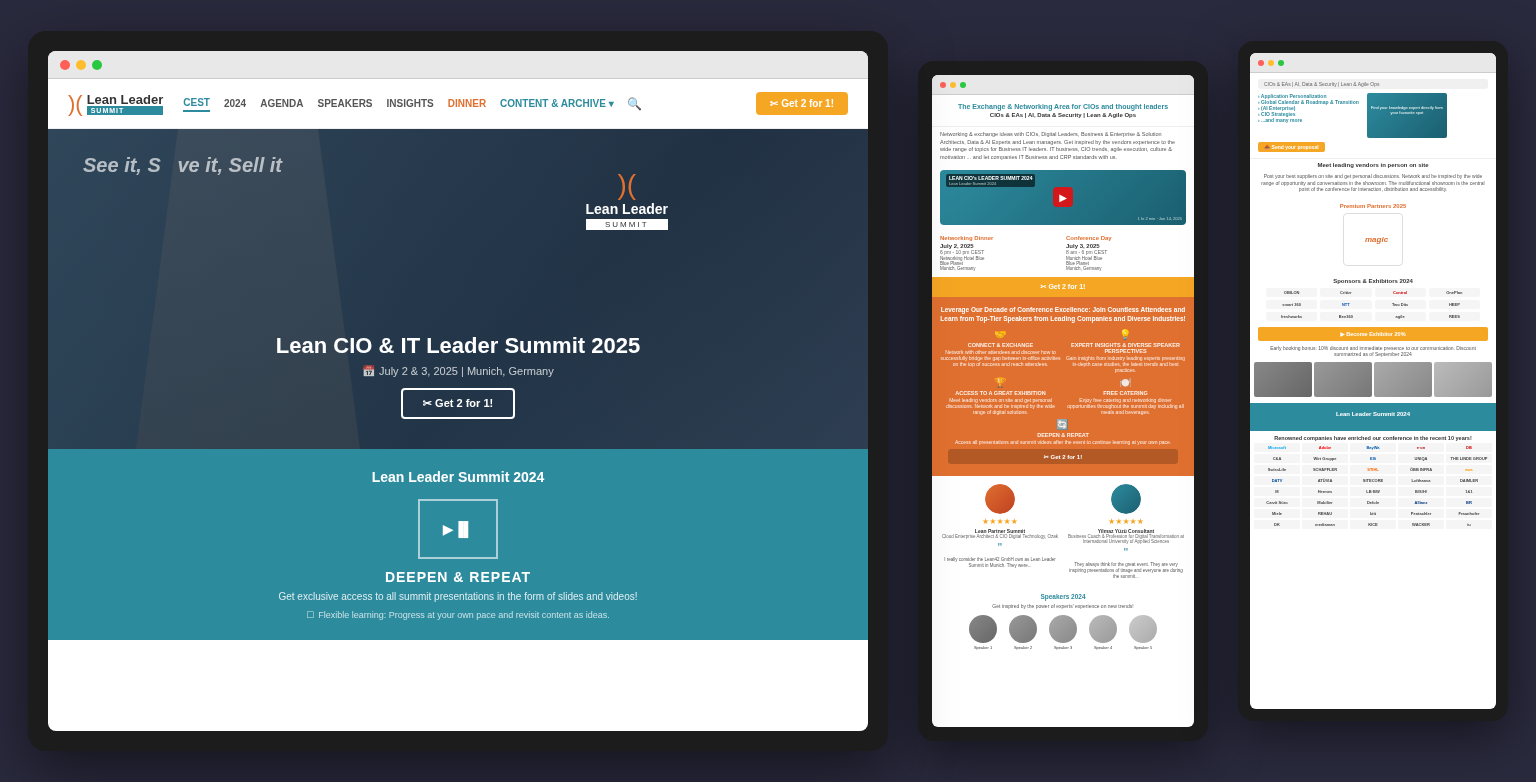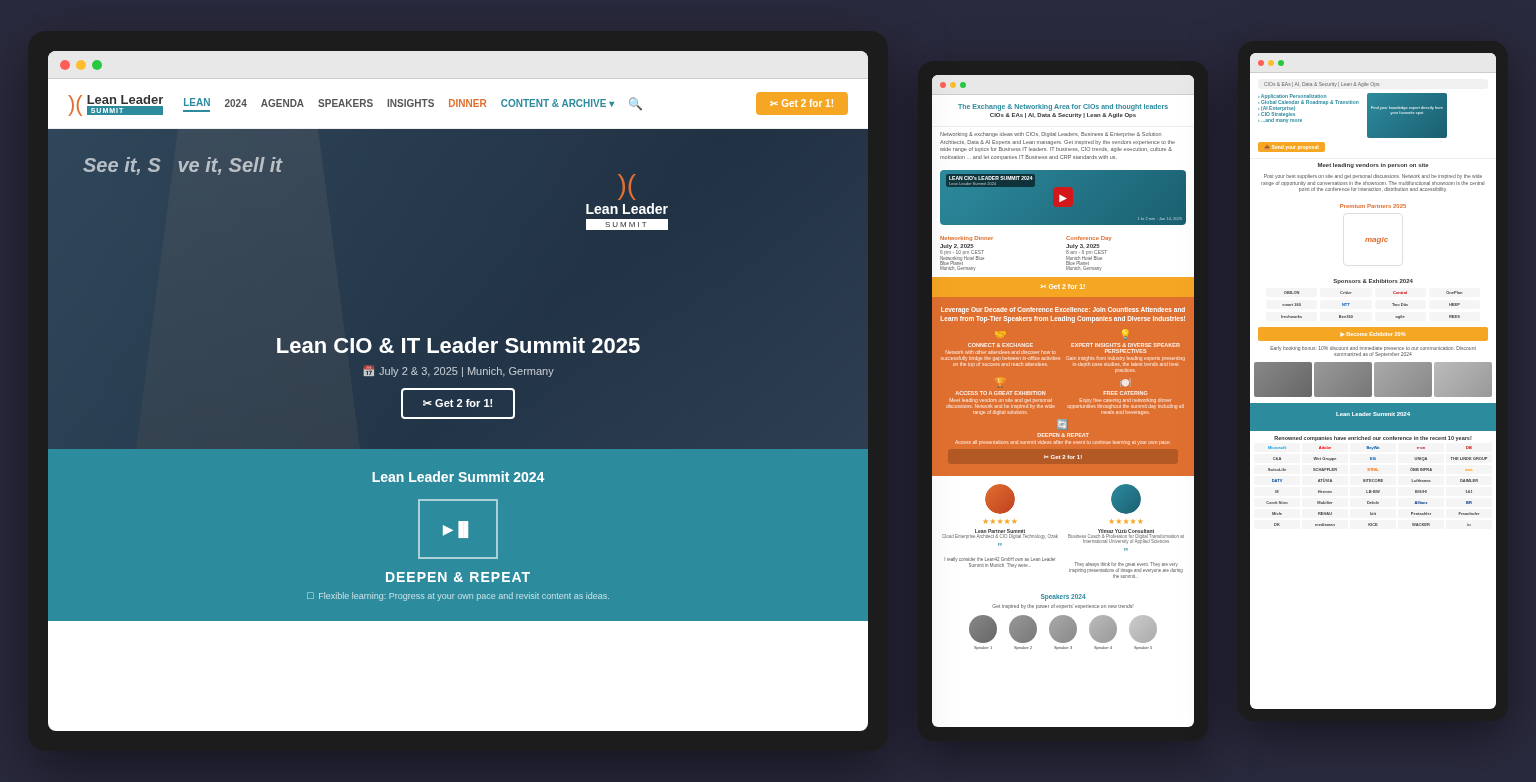--- a/index.html
+++ b/index.html
@@ -808,21 +808,21 @@
 
         <div class="nav">
           <div class="logo-area">
             <span class="logo-bracket">)(</span>
             <div class="logo-text">
               <span class="logo-lean">Lean Leader</span>
               <span class="logo-summit-badge">SUMMIT</span>
             </div>
           </div>
           <div class="nav-links">
-            <a class="nav-link active">LEAN</a>
+            <a class="nav-link active">CEST</a>
             <a class="nav-link">2024</a>
             <a class="nav-link">AGENDA</a>
             <a class="nav-link">SPEAKERS</a>
             <a class="nav-link">INSIGHTS</a>
             <a class="nav-link dinner">DINNER</a>
             <a class="nav-link content">CONTENT &amp; ARCHIVE ▾</a>
             <span class="search-icon-nav">🔍</span>
           </div>
           <button class="cta-btn">✂ Get 2 for 1!</button>
         </div>
@@ -850,20 +850,21 @@
         </div>
 
         <div class="teal-section">
           <div class="teal-title">Lean Leader Summit 2024</div>
           <div class="video-icon-box">
             <div style="display:flex;align-items:center;gap:2px;">
               <span style="font-size:14px;color:white;">▶▐▌</span>
             </div>
           </div>
           <div class="deepen-title">DEEPEN &amp; REPEAT</div>
+          <div class="deepen-sub">Get exclusive access to all summit presentations in the form of slides and videos!</div>
           <div class="flexible-item">
             <span>☐</span>
             <span>Flexible learning: Progress at your own pace and revisit content as ideas.</span>
           </div>
         </div>
       </div>
     </div>
   </div>
 
   <div class="tablet1">

